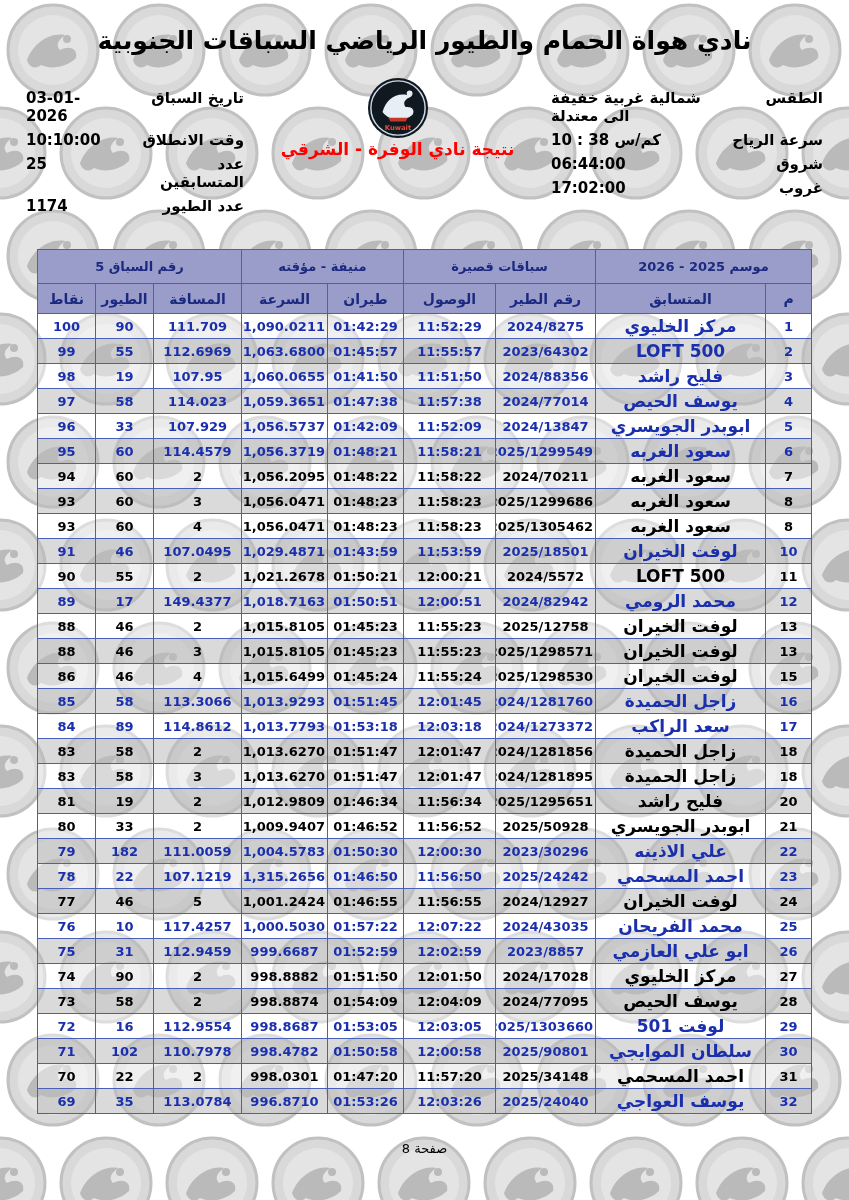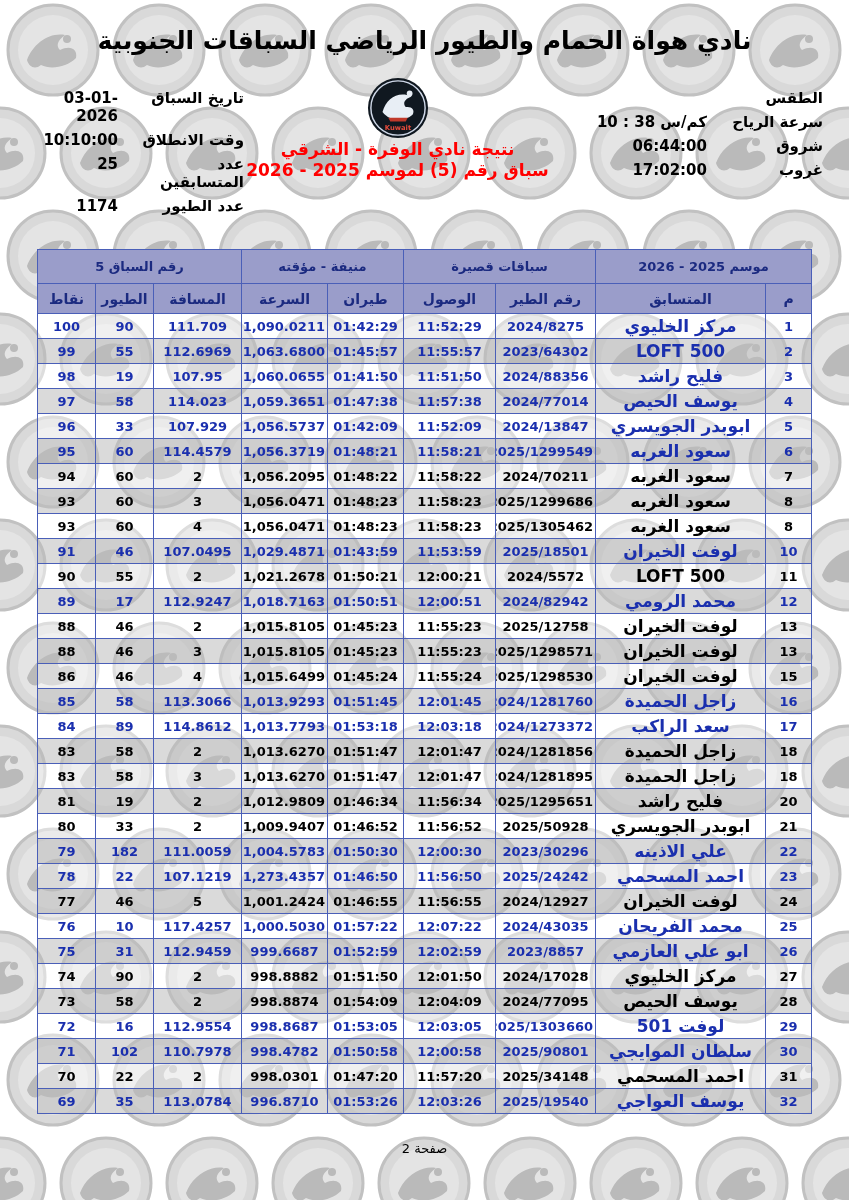--- a/index.html
+++ b/index.html
@@ -17,21 +17,21 @@
   }
 
   .info { display:flex; justify-content:space-between; align-items:flex-start;
           padding:0 26px; margin-top:28px; }
   .block { display:flex; flex-direction:column; row-gap:6px; padding-top:6px; }
   .weather { width:272px; }
   .race    { width:218px; }
   .info-row { display:flex; align-items:baseline; column-gap:14px; font-size:15px; }
   .info-row .lbl { font-weight:bold; color:var(--text-black); flex:0 0 102px; }
   .race .info-row .lbl { flex:0 0 112px; }
-  .info-row .val { flex:1; direction:ltr; unicode-bidi:isolate; text-align:right;
+  .info-row .val { flex:1; direction:ltr; unicode-bidi:isolate; text-align:left;
                    font-weight:bold; color:var(--text-black); }
 
   .center-block { flex:1; display:flex; flex-direction:column; align-items:center; }
   .logo { width:62px; height:62px; margin-top:-6px; }
   .redline { color:var(--accent-red); font-weight:bold; font-size:17px;
              line-height:1.25; text-align:center; }
 
   table { width:774px; margin:34px auto 0; border-collapse:collapse;
           table-layout:fixed; direction:rtl; }
   th, td { border:1px solid var(--grid-border); text-align:center;
@@ -70,20 +70,21 @@
 
 <div class="content">
 
   <div class="title">نادي هواة الحمام والطيور الرياضي السباقات الجنوبية</div>
 
   <div class="info">
 
     <div class="block weather">
       <div class="info-row">
         <span class="lbl">الطقس</span>
+        <span class="val">شمالية غربية خفيفة الى معتدلة</span>
       </div>
       <div class="info-row">
         <span class="lbl">سرعة الرياح</span>
         <span class="val">10 : 38 كم/س</span>
       </div>
       <div class="info-row">
         <span class="lbl">شروق</span>
         <span class="val">06:44:00</span>
       </div>
       <div class="info-row">
@@ -95,21 +96,20 @@
     <div class="center-block">
       <svg class="logo" viewBox="0 0 64 64">
         <circle cx="32" cy="32" r="31" fill="#101820"></circle>
         <circle cx="32" cy="32" r="28" fill="none" stroke="#cfd8e8" stroke-width="1.5"></circle>
         <path d="M16 36 C20 22 32 14 46 20 C38 23 37 27 40 31 C46 30 50 34 47 39 C38 47 24 46 16 36 Z" fill="#e8eef5"></path>
         <circle cx="44" cy="17" r="3" fill="#e8eef5"></circle>
         <path d="M22 42 L42 42 L40 46 L24 46 Z" fill="#c0392b"></path>
         <text x="32" y="55" text-anchor="middle" font-size="7" font-weight="bold" fill="#e74c3c">Kuwait</text>
       </svg>
       <div class="redline">نتيجة نادي الوفرة - الشرقي</div>
-      <div class="redline">سباق رقم (5) لموسم 2025 - 2026</div>
     </div>
 
     <div class="block race">
       <div class="info-row">
         <span class="lbl">تاريخ السباق</span>
         <span class="val">03-01-2026</span>
       </div>
       <div class="info-row">
         <span class="lbl">وقت الانطلاق</span>
         <span class="val">10:10:00</span>
@@ -280,21 +280,21 @@
           <td>55</td>
           <td>90</td>
         </tr>
         <tr class="hl">
           <td>12</td>
           <td class="name">محمد الرومي</td>
           <td>2024/82942</td>
           <td>12:00:51</td>
           <td>01:50:51</td>
           <td>1,018.7163</td>
-          <td>112.9247</td>
+          <td>149.4377</td>
           <td>17</td>
           <td>89</td>
         </tr>
         <tr>
           <td>13</td>
           <td class="name">لوفت الخيران</td>
           <td>2025/12758</td>
           <td>11:55:23</td>
           <td>01:45:23</td>
           <td>1,015.8105</td>
@@ -400,21 +400,21 @@
           <td>111.0059</td>
           <td>182</td>
           <td>79</td>
         </tr>
         <tr class="hl">
           <td>23</td>
           <td class="name">احمد المسحمي</td>
           <td>2025/24242</td>
           <td>11:56:50</td>
           <td>01:46:50</td>
-          <td>1,273.4357</td>
+          <td>1,315.2656</td>
           <td>107.1219</td>
           <td>22</td>
           <td>78</td>
         </tr>
         <tr>
           <td>24</td>
           <td class="name">لوفت الخيران</td>
           <td>2024/12927</td>
           <td>11:56:55</td>
           <td>01:46:55</td>
@@ -496,26 +496,26 @@
           <td>11:57:20</td>
           <td>01:47:20</td>
           <td>998.0301</td>
           <td>2</td>
           <td>22</td>
           <td>70</td>
         </tr>
         <tr class="hl">
           <td>32</td>
           <td class="name">يوسف العواجي</td>
-          <td>2025/19540</td>
+          <td>2025/24040</td>
           <td>12:03:26</td>
           <td>01:53:26</td>
           <td>996.8710</td>
           <td>113.0784</td>
           <td>35</td>
           <td>69</td>
         </tr>
       </tbody>
   </table>
 
-  <div class="footer">صفحة 2</div>
+  <div class="footer">صفحة 8</div>
 
 </div>
 
 </body></html>

